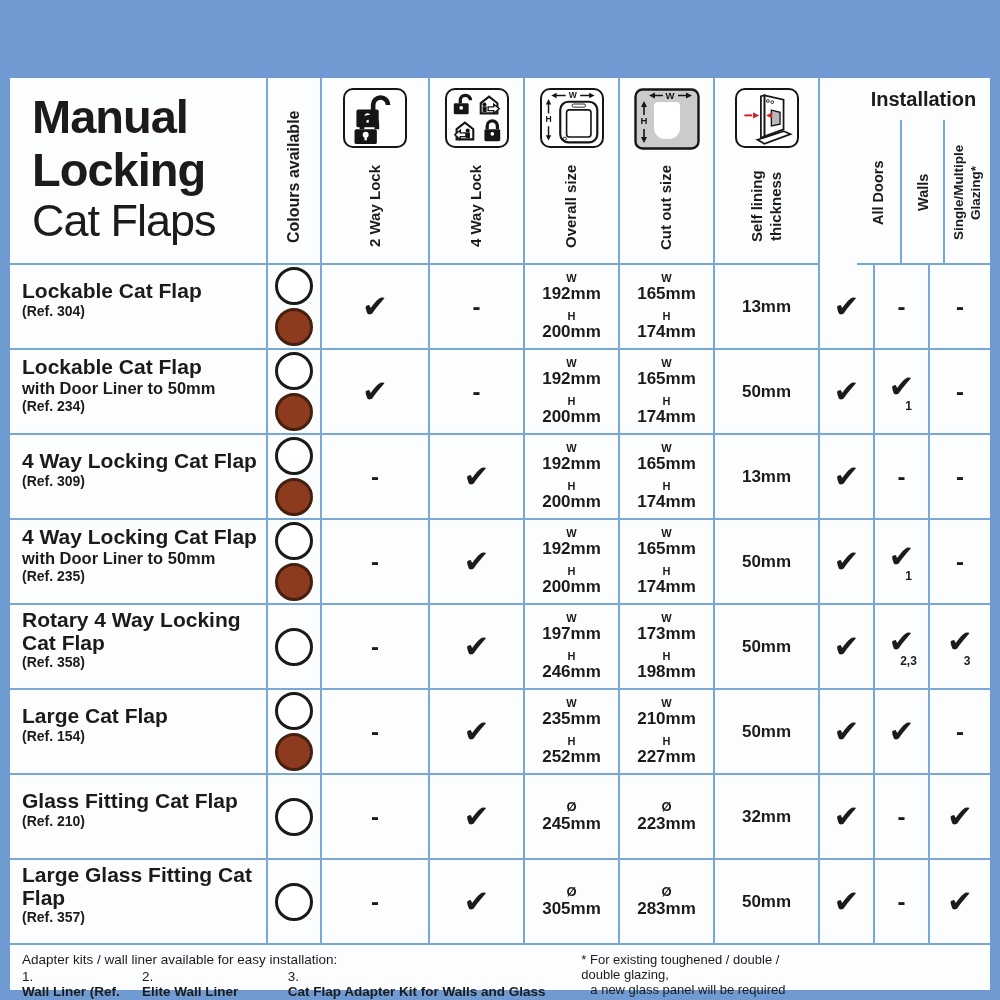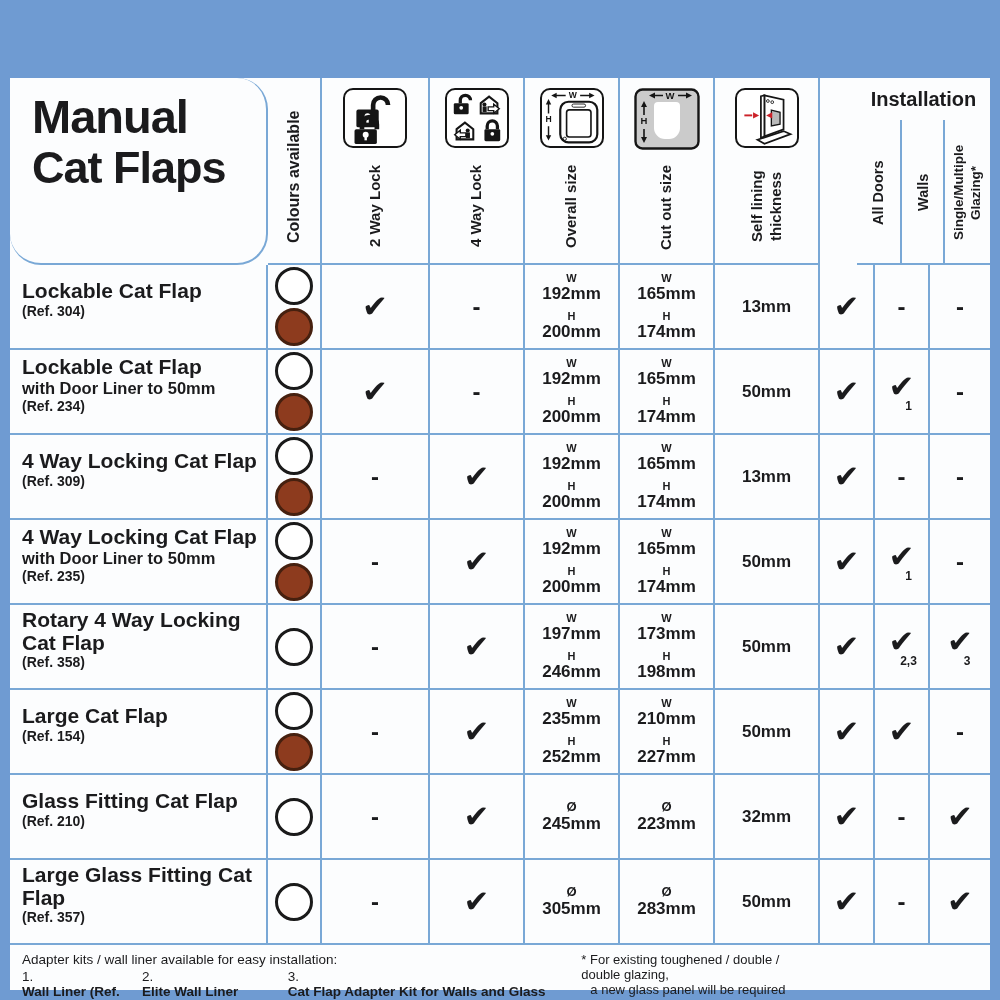--- a/index.html
+++ b/index.html
@@ -10,23 +10,23 @@
   html,body{width:1000px;height:1000px;overflow:hidden;}
   body{font-family:"Liberation Sans","DejaVu Sans",sans-serif;color:var(--ink);}
   .frame{position:relative;width:1000px;height:1000px;background:var(--frame);}
   .panel{position:absolute;left:10px;top:78px;width:980px;height:912px;background:#fcfdfe;}
   #grid{display:grid;grid-template-columns:258px 54px 108px 95px 95px 95px 105px 55px 55px 60px;
         grid-template-rows:187px repeat(8,85px);width:980px;}
   .cell{border-right:2px solid var(--line);border-bottom:2px solid var(--line);
         display:flex;align-items:center;justify-content:center;flex-direction:column;min-width:0;}
   .no-r{border-right:none;}
   
-  .title-cell{align-items:flex-start;justify-content:flex-start;padding:12px 12px 0 22px;border-radius:31px;}
+  .title-cell{align-items:flex-start;justify-content:flex-start;padding:12px 12px 0 22px;}
   .t1,.t2{font-size:47px;font-weight:700;letter-spacing:-1px;line-height:1.13;}
-  .t3{font-size:45px;font-weight:700;letter-spacing:-1px;line-height:1.1;}
+  .t3{font-size:45px;font-weight:400;letter-spacing:-1px;line-height:1.1;}
   .hcell{padding-top:10px;}
   .vlabel{flex:1;display:flex;align-items:center;justify-content:center;
           writing-mode:vertical-rl;transform:rotate(180deg);
           font-weight:700;font-size:15px;line-height:1.25;white-space:pre-line;
           text-align:center;padding:6px 0 8px;}
   .vlabel.small{font-size:13.5px;}
   .iconbox{width:64px;height:60px;border:2.5px solid #151515;border-radius:10px;background:#fff;
            display:flex;align-items:center;justify-content:center;flex:none;}
   .iconbox.gray{border:none;width:66px;height:62px;}
   .install{align-items:stretch;margin-left:37px;}
@@ -62,20 +62,21 @@
 </style>
 </head>
 <body>
 
 <div class="frame">
   <div class="panel">
     <div id="grid">
 
       <div class="cell title-cell">
         <div class="t1">Manual</div>
+        <div class="t2">Locking</div>
         <div class="t3">Cat Flaps</div>
       </div>
 
       <div class="cell hcell">
         <div class="vlabel" style="font-size:16px">Colours available</div>
       </div>
 
       <div class="cell hcell">
         <div class="iconbox">
           <svg width="56" height="54" viewBox="0 0 60 58">

